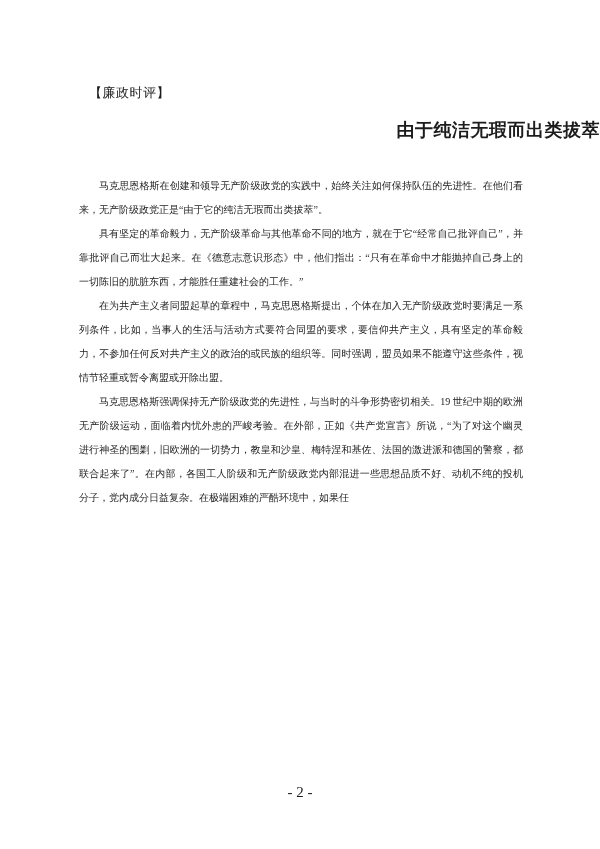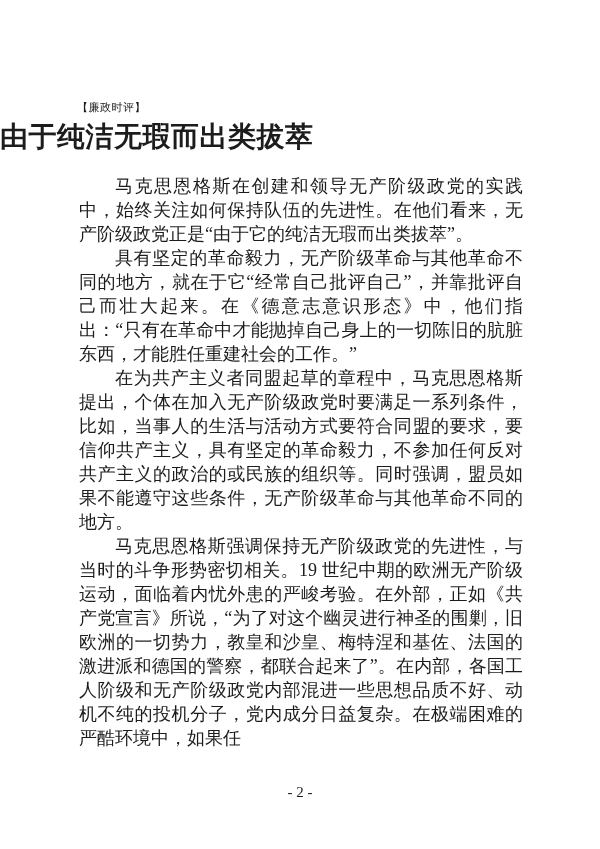--- a/index.html
+++ b/index.html
@@ -11,44 +11,43 @@
     position: relative;
     width: 600px;
     height: 849px;
     background: #ffffff;
     font-family: "Liberation Serif", "DejaVu Serif", serif;
     color: #1c1c1c;
     overflow: hidden;
   }
   .kicker {
     position: absolute;
-    left: 77px;
+    left: 89px;
     top: 84px;
-    font-size: 11px;
+    font-size: 13px;
     letter-spacing: 0.5px;
     white-space: nowrap;
-    margin-top: 16px;
   }
   .doc-title {
     position: absolute;
     left: 0;
     width: 100%;
     top: 118px;
     margin: 0;
-    text-align: left;
-    font-size: 28px;
+    text-align: right;
+    font-size: 18px;
     font-weight: bold;
     letter-spacing: 0.5px;
   }
   .body-text {
     position: absolute;
     left: 79px;
     top: 174px;
     width: 444px;
-    font-size: 18px;
+    font-size: 10px;
     line-height: 24px;
     text-align: justify;
   }
   .body-text p {
     margin: 0;
     padding: 0;
     text-indent: 2em;
   }
   .page-number {
     position: absolute;
@@ -65,19 +64,19 @@
 
 <div class="page">
 
   <div class="kicker">【廉政时评】</div>
 
   <h1 class="doc-title">由于纯洁无瑕而出类拔萃</h1>
 
   <div class="body-text">
     <p>马克思恩格斯在创建和领导无产阶级政党的实践中，始终关注如何保持队伍的先进性。在他们看来，无产阶级政党正是“由于它的纯洁无瑕而出类拔萃”。</p>
     <p>具有坚定的革命毅力，无产阶级革命与其他革命不同的地方，就在于它“经常自己批评自己”，并靠批评自己而壮大起来。在《德意志意识形态》中，他们指出：“只有在革命中才能抛掉自己身上的一切陈旧的肮脏东西，才能胜任重建社会的工作。”</p>
-    <p>在为共产主义者同盟起草的章程中，马克思恩格斯提出，个体在加入无产阶级政党时要满足一系列条件，比如，当事人的生活与活动方式要符合同盟的要求，要信仰共产主义，具有坚定的革命毅力，不参加任何反对共产主义的政治的或民族的组织等。同时强调，盟员如果不能遵守这些条件，无产阶级革命与其他革命不同的地方。</p>
+    <p>在为共产主义者同盟起草的章程中，马克思恩格斯提出，个体在加入无产阶级政党时要满足一系列条件，比如，当事人的生活与活动方式要符合同盟的要求，要信仰共产主义，具有坚定的革命毅力，不参加任何反对共产主义的政治的或民族的组织等。同时强调，盟员如果不能遵守这些条件，视情节轻重或暂令离盟或开除出盟。</p>
     <p>马克思恩格斯强调保持无产阶级政党的先进性，与当时的斗争形势密切相关。19 世纪中期的欧洲无产阶级运动，面临着内忧外患的严峻考验。在外部，正如《共产党宣言》所说，“为了对这个幽灵进行神圣的围剿，旧欧洲的一切势力，教皇和沙皇、梅特涅和基佐、法国的激进派和德国的警察，都联合起来了”。在内部，各国工人阶级和无产阶级政党内部混进一些思想品质不好、动机不纯的投机分子，党内成分日益复杂。在极端困难的严酷环境中，如果任</p>
   </div>
 
   <div class="page-number">- 2 -</div>
 
 </div>
 
 </body></html>

